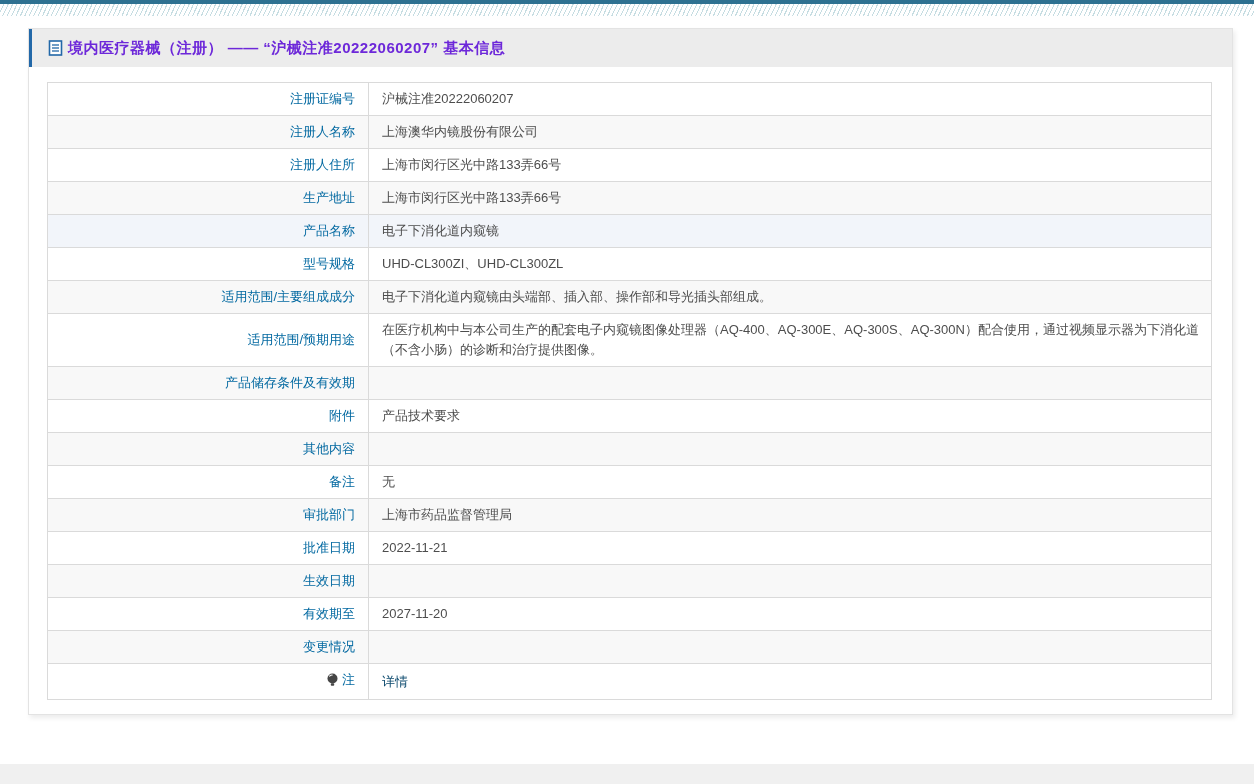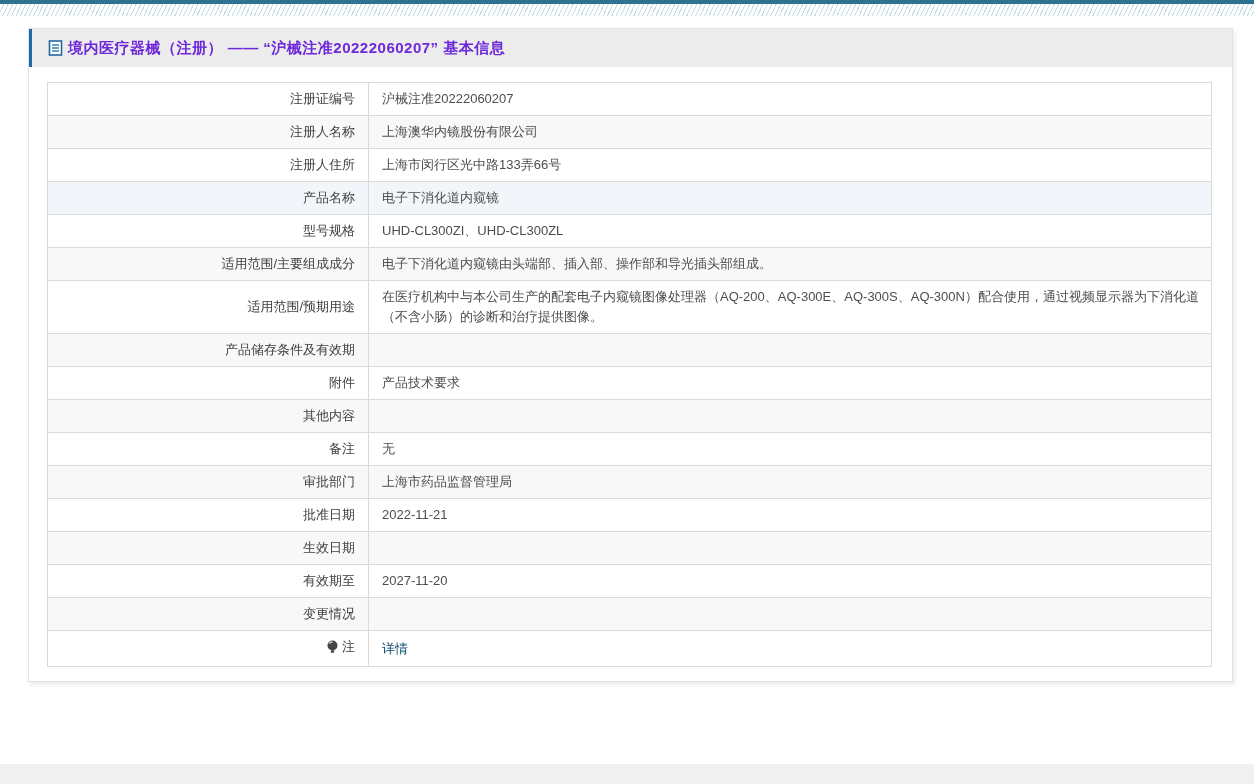--- a/index.html
+++ b/index.html
@@ -59,21 +59,21 @@
   table.info-table td {
     border: 1px solid #dadada;
     height: 33px;
     line-height: 20px;
     vertical-align: middle;
   }
   td.label-cell {
     width: 321px;
     text-align: right;
     padding: 6px 13px 6px 8px;
-    color: #404040;
+    color: #0369a1;
     white-space: nowrap;
   }
   td.value-cell {
     text-align: left;
     padding: 6px 2px 6px 13px;
     color: #4d4d4d;
   }
   td.value-cell a {
     color: #0c4a6e;
     text-decoration: none;
@@ -122,20 +122,26 @@
                 <span>注册人名称</span>
               </span></td>
             <td class="value-cell"><span>上海澳华内镜股份有限公司</span></td>
           </tr>
           <tr>
             <td class="label-cell"><span class="label-inner">
                 <span>注册人住所</span>
               </span></td>
             <td class="value-cell"><span>上海市闵行区光中路133弄66号</span></td>
           </tr>
+          <tr class="stripe">
+            <td class="label-cell"><span class="label-inner">
+                <span>生产地址</span>
+              </span></td>
+            <td class="value-cell"><span>上海市闵行区光中路133弄66号</span></td>
+          </tr>
           <tr class="hl">
             <td class="label-cell"><span class="label-inner">
                 <span>产品名称</span>
               </span></td>
             <td class="value-cell"><span>电子下消化道内窥镜</span></td>
           </tr>
           <tr>
             <td class="label-cell"><span class="label-inner">
                 <span>型号规格</span>
               </span></td>
@@ -144,21 +150,21 @@
           <tr class="stripe">
             <td class="label-cell"><span class="label-inner">
                 <span>适用范围/主要组成成分</span>
               </span></td>
             <td class="value-cell"><span>电子下消化道内窥镜由头端部、插入部、操作部和导光插头部组成。</span></td>
           </tr>
           <tr>
             <td class="label-cell"><span class="label-inner">
                 <span>适用范围/预期用途</span>
               </span></td>
-            <td class="value-cell"><span>在医疗机构中与本公司生产的配套电子内窥镜图像处理器（AQ-200、AQ-300E、AQ-300S、AQ-300N）配合使用，通过视频显示器为下消化道（不含小肠）的诊断和治疗提供图像。</span></td>
+            <td class="value-cell"><span>在医疗机构中与本公司生产的配套电子内窥镜图像处理器（AQ-400、AQ-300E、AQ-300S、AQ-300N）配合使用，通过视频显示器为下消化道（不含小肠）的诊断和治疗提供图像。</span></td>
           </tr>
           <tr class="stripe">
             <td class="label-cell"><span class="label-inner">
                 <span>产品储存条件及有效期</span>
               </span></td>
             <td class="value-cell"><span></span></td>
           </tr>
           <tr>
             <td class="label-cell"><span class="label-inner">
                 <span>附件</span>

